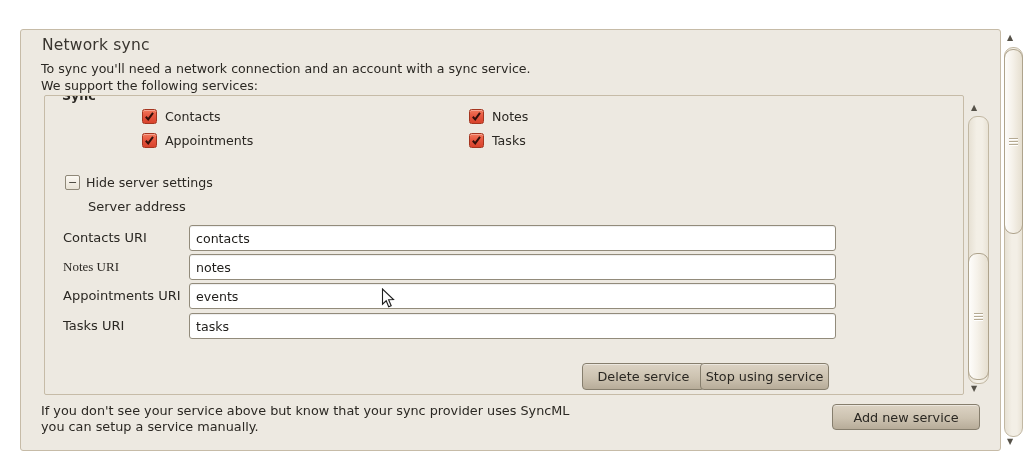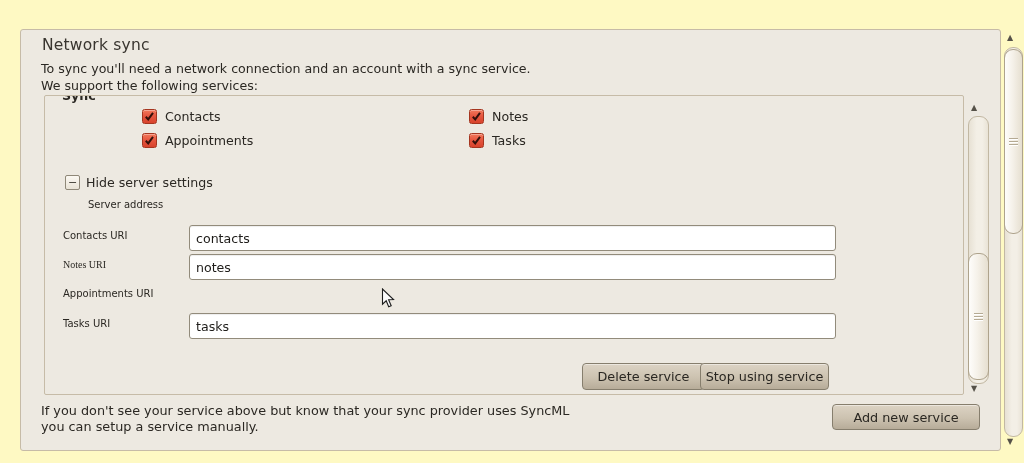--- a/index.html
+++ b/index.html
@@ -3,21 +3,21 @@
 <meta charset="utf-8">
 <style>
   html,body{margin:0;padding:0;}
   body{
     font-family:"DejaVu Sans","Liberation Sans",sans-serif;
     background:#EDE9E1;
     -webkit-font-smoothing:antialiased;
   }
   #screen{
     position:relative;width:1024px;height:463px;
-    background:#fef9c3;overflow:hidden;
+    background:#ffffff;overflow:hidden;
     color:#2B2823;
   }
   .abs{position:absolute;}
   
   .outer-panel{
     left:20px;top:29px;width:979px;height:420px;
     border:1px solid #C6BBA7;border-radius:3px;
     background:#EDE9E1;
   }
   .page-title{
@@ -50,21 +50,21 @@
   
   .expander{position:absolute;display:flex;align-items:center;gap:6px;}
   .expander-box{
     width:13px;height:13px;border:1px solid #8F8878;border-radius:2px;
     background:linear-gradient(#FBF8F2,#E9E3D6);
     display:flex;align-items:center;justify-content:center;
     font-size:11px;color:#444038;line-height:1;
   }
   .expander-label{font-size:12.6px;color:#2B2823;}
   
-  .frow-label{position:absolute;font-size:10px;color:#2B2823;}
+  .frow-label{position:absolute;font-size:13px;color:#2B2823;}
   .frow-input{
     position:absolute;left:144px;width:633px;height:24px;
     border:1px solid #928B7B;border-radius:3px;background:#FFFFFF;
     font-family:"DejaVu Sans","Liberation Sans",sans-serif;
     font-size:12.6px;color:#1E1C19;padding:0 6px;outline:none;
     box-shadow:inset 0 1px 1px rgba(0,0,0,.07);
   }
   
   .btn{
     position:absolute;height:27px;
@@ -153,20 +153,21 @@
 
     <div class="frow-label" style="left:43px;top:103px;">Server address</div>
 
     <div class="frow-label" style="left:18px;top:134px;">Contacts URI</div>
     <input class="frow-input" style="top: 129px;" value="contacts">
 
     <div class="frow-label" style="left:18px;top:163px;font-family:Liberation Serif, serif;">Notes URI</div>
     <input class="frow-input" style="top: 158px;" value="notes">
 
     <div class="frow-label" style="left:18px;top:192px;">Appointments URI</div>
+    <input class="frow-input" style="top: 187px;" value="events">
 
     <div class="frow-label" style="left:18px;top:222px;">Tasks URI</div>
     <input class="frow-input" style="top: 217px;" value="tasks">
 
     <button class="btn" style="left:537px;top:267px;width:123px;">Delete service</button>
     <button class="btn" style="left:655px;top:267px;width:129px;">Stop using service</button>
   </div>
 
   <div class="abs sb-arrow" style="left:967px;top:104px;">▲</div>
   <div class="sb-trough" style="left:968px;top:116px;width:19px;height:266px;"></div>

